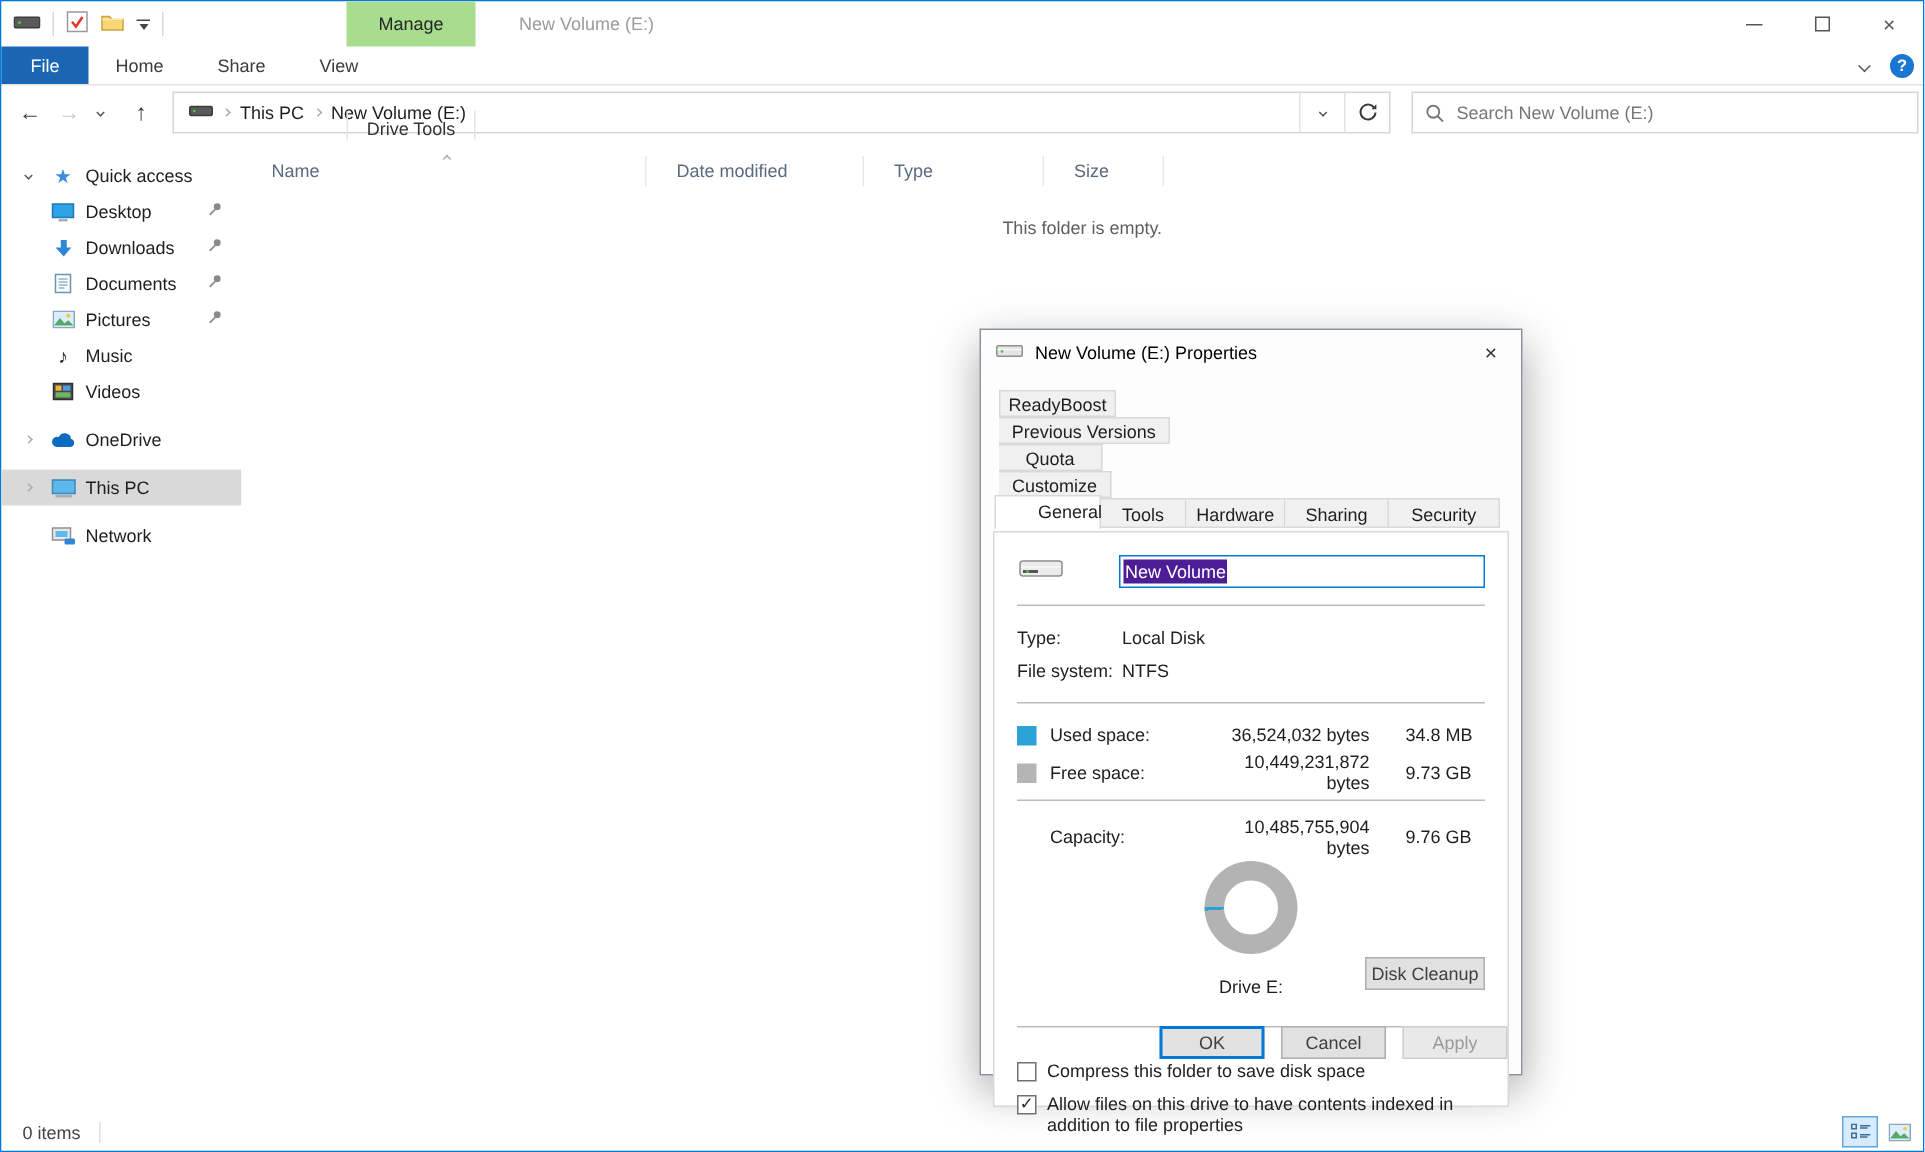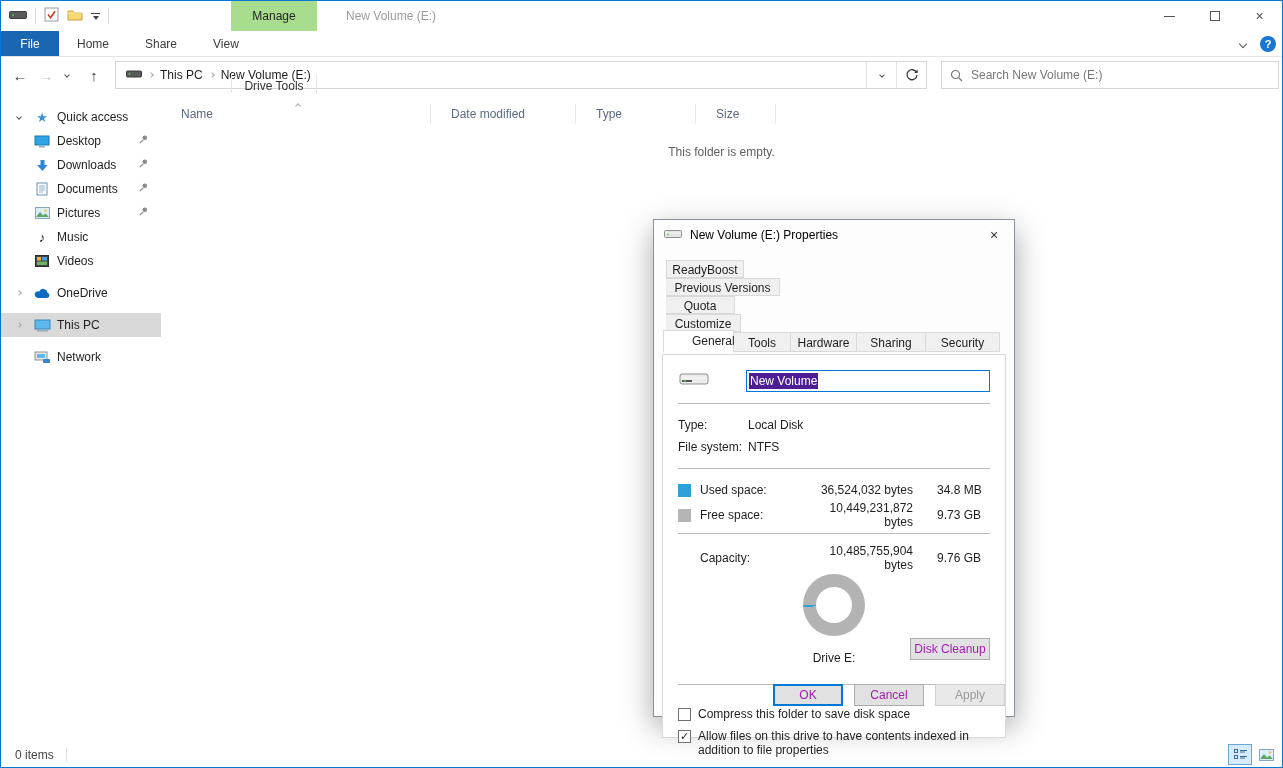--- a/index.html
+++ b/index.html
@@ -97,21 +97,21 @@
   .vol-input .sel { background:#4c1d95; color:#fff; padding:0 1px; line-height:16px; }
   .hr { border:none; border-top:1px solid #bcbcbc; margin:10px 0; }
   .field { display:grid; grid-template-columns:70px 1fr; height:22px; align-items:center; }
   .sp { display:grid; grid-template-columns:22px 98px 115px 1fr; align-items:center; height:22px; }
   .sp .bytes { text-align:right; }
   .sp .human { padding-left:24px; }
   .swatch { width:13px; height:13px; }
   .donut { width:62px; height:62px; border-radius:50%; margin:8px auto 0; background:conic-gradient(from 266deg, #2da2d8 0 4deg, #b3b3b3 4deg 360deg); position:relative; }
   .donut::after { content:""; position:absolute; inset:13px; border-radius:50%; background:#fff; }
   .driverow { position:relative; height:24px; margin-top:10px; text-align:center; line-height:24px; }
-  .btn { font:12px "Liberation Sans", sans-serif; background:#e1e1e1; border:1px solid #adadad; color:#a21caf; }
+  .btn { font:12px "Liberation Sans", sans-serif; background:#e1e1e1; border:1px solid #adadad; color:#404040; }
   .cleanup-btn { position:absolute; right:0; top:-8px; width:80px; height:22px; }
   .cbrow { display:flex; gap:7px; align-items:flex-start; }
   .cbrow .box { width:13px; height:13px; border:1px solid #707070; background:#fff; flex:none; margin-top:1px; font-size:11px; line-height:11px; text-align:center; color:#222; }
   .cb1 { margin-top:22px; }
   .cb2 { margin-top:8px; }
   .cbrow .cbl { max-width:302px; }
   .dlg-buttons { position:absolute; right:9px; bottom:10px; display:flex; gap:11px; }
   .dlg-buttons .btn { width:70px; height:22px; }
   .btn-ok { border:2px solid #0078d7; }
   .btn-apply { background:#e9e9e9; border-color:#cfcfcf; color:#9a9a9a; }

